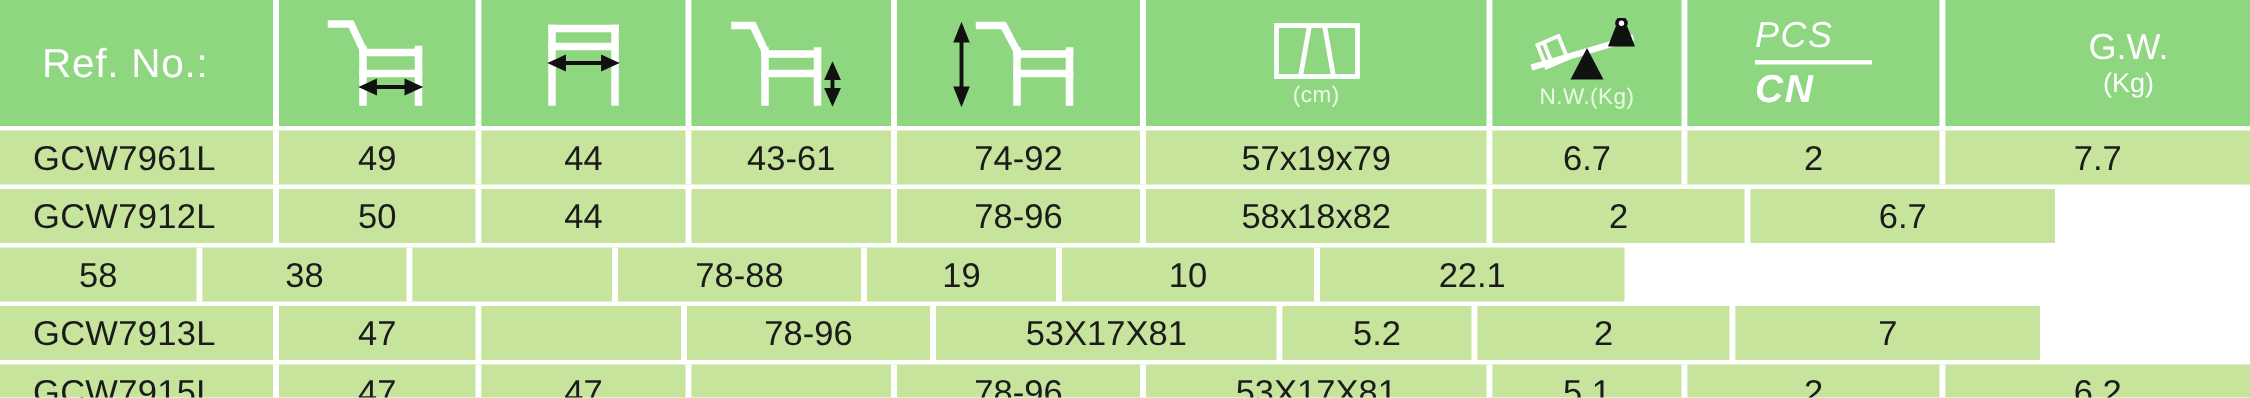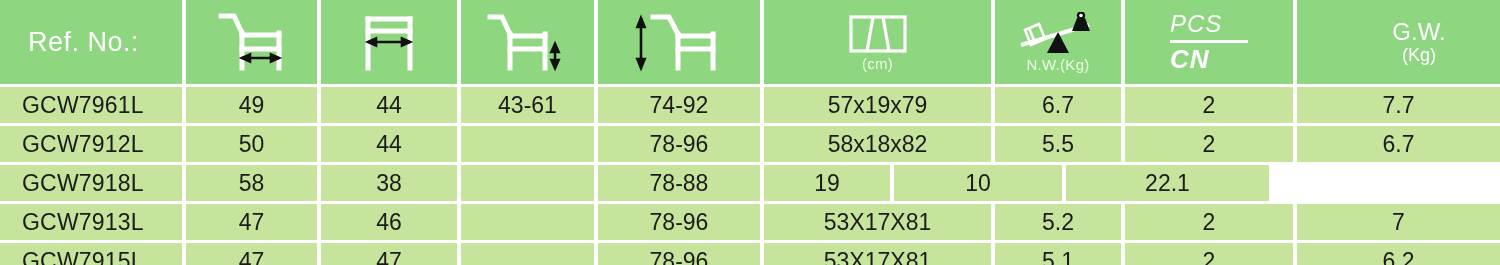--- a/index.html
+++ b/index.html
@@ -241,40 +241,37 @@
       <div class="cell c8">7.7</div>
     </div>
 
     <div class="row data-row">
       <div class="cell c0">GCW7912L</div>
       <div class="cell c1">50</div>
       <div class="cell c2">44</div>
       <div class="cell c3"></div>
       <div class="cell c4">78-96</div>
       <div class="cell c5">58x18x82</div>
-      <div class="cell c6">5.5</div>
       <div class="cell c7">2</div>
       <div class="cell c8">6.7</div>
     </div>
 
     <div class="row data-row">
-      <div class="cell c0">GCW7918L</div>
       <div class="cell c1">58</div>
       <div class="cell c2">38</div>
       <div class="cell c3"></div>
       <div class="cell c4">78-88</div>
       <div class="cell c6">19</div>
       <div class="cell c7">10</div>
       <div class="cell c8">22.1</div>
     </div>
 
     <div class="row data-row">
       <div class="cell c0">GCW7913L</div>
       <div class="cell c1">47</div>
-      <div class="cell c2">46</div>
       <div class="cell c3"></div>
       <div class="cell c4">78-96</div>
       <div class="cell c5">53X17X81</div>
       <div class="cell c6">5.2</div>
       <div class="cell c7">2</div>
       <div class="cell c8">7</div>
     </div>
 
     <div class="row data-row">
       <div class="cell c0">GCW7915L</div>

